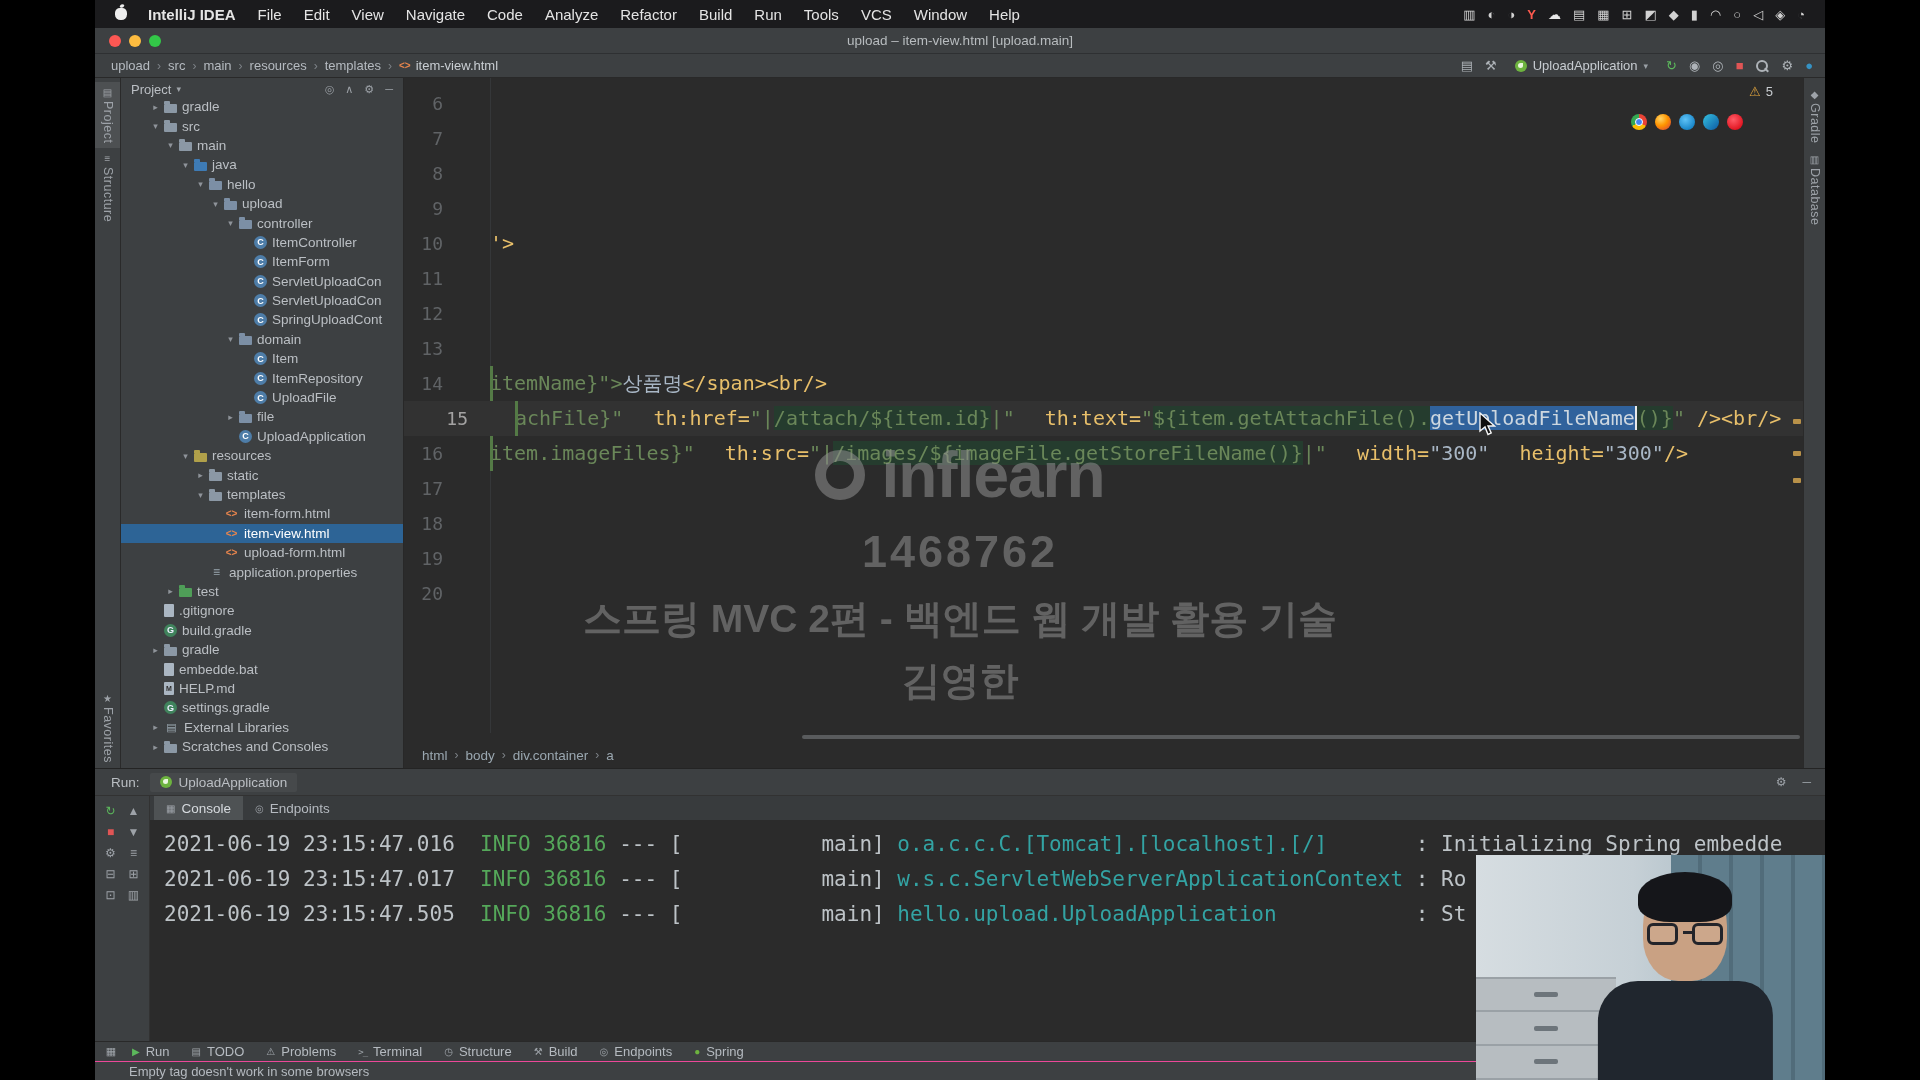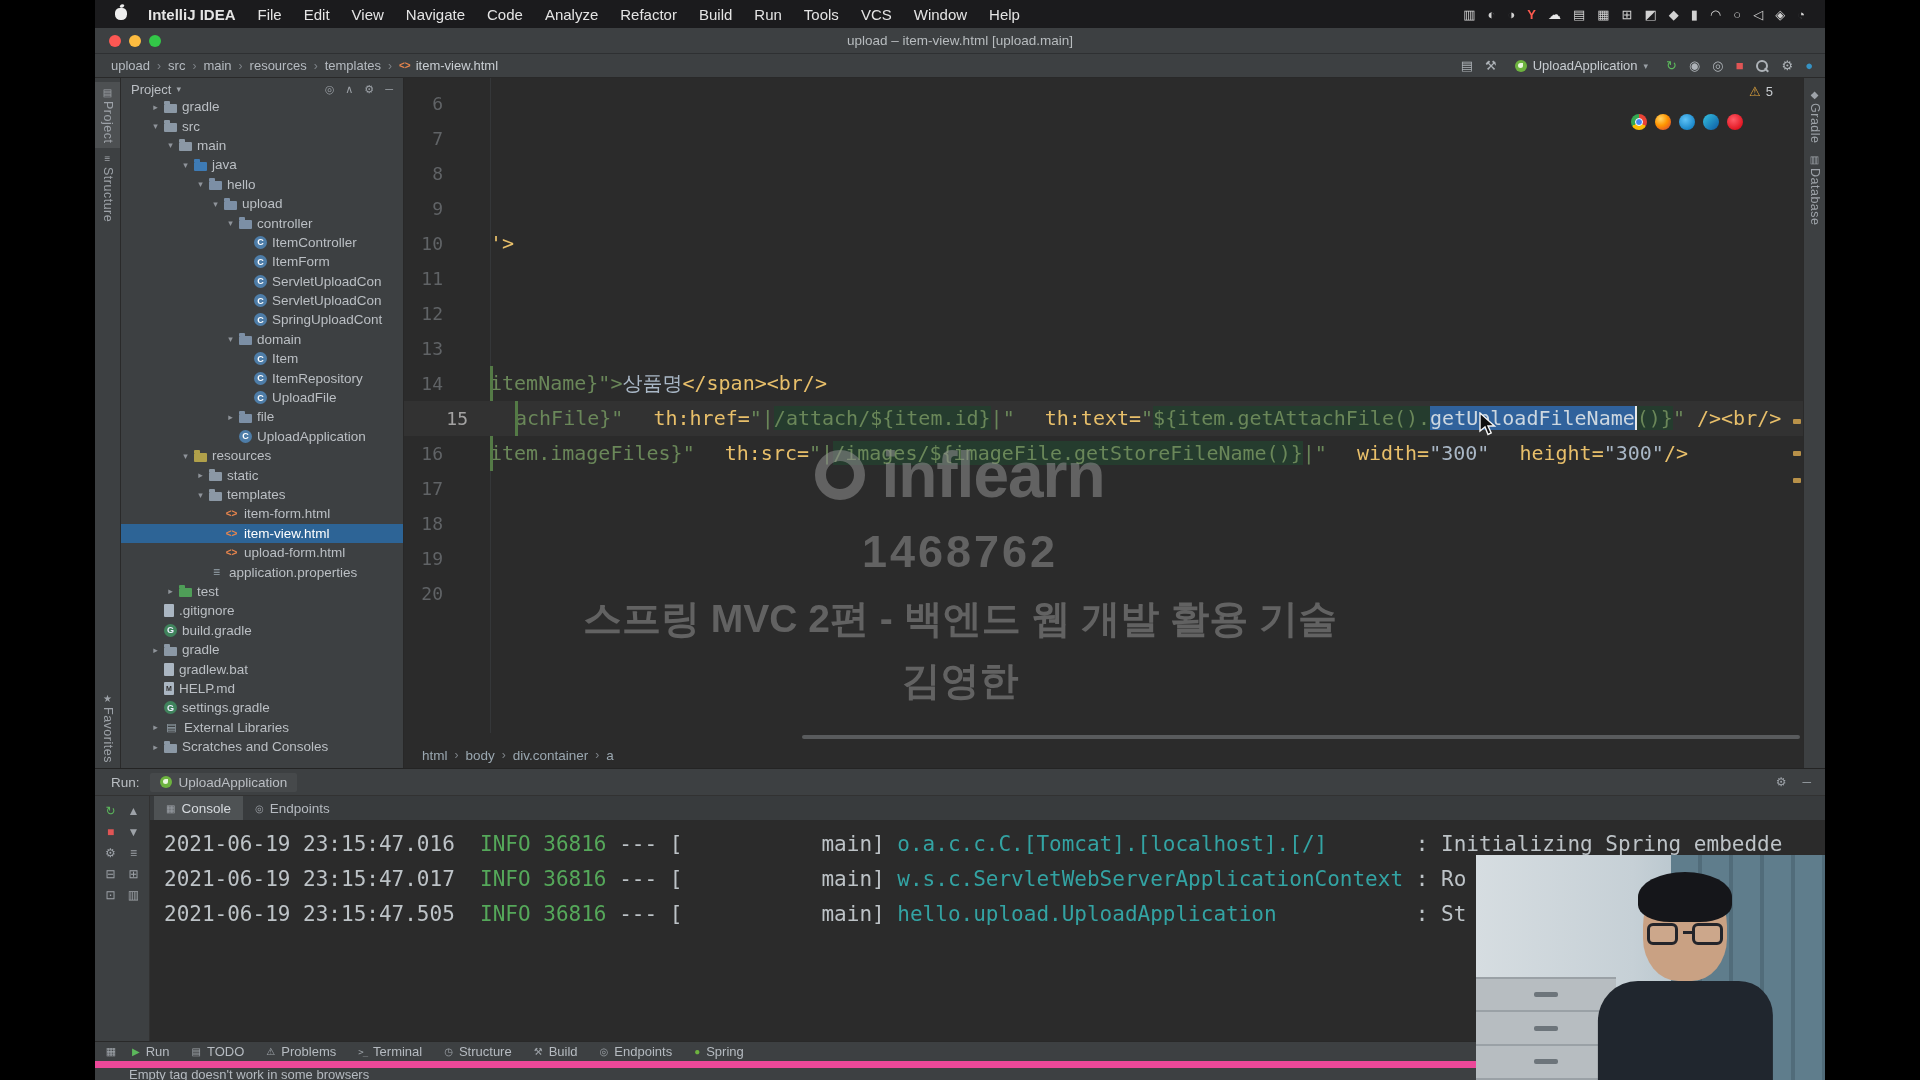--- a/index.html
+++ b/index.html
@@ -143,21 +143,21 @@
 
   
   .bottom-toolbar{height:20px;background:#3d4042;border-top:1px solid #292929;display:flex;align-items:center;padding-left:6px;font-size:13px;color:#b5bac0;}
   .bb-switch{width:20px;text-align:center;color:#9da2a8;font-size:11px;}
   .bb-items{display:flex;height:100%;}
   .bb-item{display:flex;align-items:center;gap:6px;padding:0 11px;height:100%;}
   .bb-icon{font-size:10px;color:#9da2a8;}
   .bb-icon.g{color:#5cb85c;}
   .bb-icon.term{font-family:"DejaVu Sans Mono",monospace;font-size:9px;letter-spacing:-1px;}
   .bb-icon.spring{color:#6db33f;}
-  .status-bar{height:19px;background:#3d4042;border-top:7px solid #ec4899;display:flex;align-items:center;padding-left:34px;font-size:13px;color:#b5bac0;}
+  .status-bar{height:19px;background:#3d4042;border-top:1px solid #ec4899;display:flex;align-items:center;padding-left:34px;font-size:13px;color:#b5bac0;}
 
   
   .webcam{position:absolute;right:0;bottom:0;width:349px;height:225px;z-index:40;overflow:hidden;background:linear-gradient(90deg,#d6dde1 0%,#c6d0d6 45%,#93aab6 100%);}
   .cam-cabinet{position:absolute;right:0;top:0;width:44%;height:100%;background:repeating-linear-gradient(90deg,#5f7d8c 0 27px,#516c7a 27px 31px);}
   .cam-drawers{position:absolute;left:0;bottom:0;width:40%;height:46%;background:#b7bdc1;border-top:2px solid #9aa1a6;}
   .drawer{height:33.3%;border-bottom:2px solid #9aa1a6;position:relative;}
   .drawer::after{content:'';position:absolute;left:50%;top:42%;width:24px;height:5px;margin-left:-12px;background:#6d757b;border-radius:2px;}
   .person{position:absolute;left:34%;bottom:0;width:52%;height:94%;}
   .torso{position:absolute;bottom:0;left:50%;transform:translateX(-50%);width:96%;height:47%;background:#20262e;border-radius:40px 34px 0 0;}
   .head{position:absolute;top:5%;left:50%;transform:translateX(-50%);width:84px;height:102px;background:#c9a183;border-radius:46% 46% 42% 42%;}
@@ -427,21 +427,21 @@
             <span class="tlabel">build.gradle</span>
           </div>
           <div class="tree-row" style="padding-left: 28px;">
             <span class="chev">▸</span>
             <span class="ticon tf"></span>
             <span class="tlabel">gradle</span>
           </div>
           <div class="tree-row" style="padding-left: 28px;">
             <span class="chev"> </span>
             <span class="ticon ticon-file"></span>
-            <span class="tlabel">gradlew.bat</span>
+            <span class="tlabel">embedde.bat</span>
           </div>
           <div class="tree-row" style="padding-left: 28px;">
             <span class="chev"> </span>
             <span class="ticon ticon-md">M</span>
             <span class="tlabel">HELP.md</span>
           </div>
           <div class="tree-row" style="padding-left: 28px;">
             <span class="chev"> </span>
             <span class="ticon ticon-gradle">G</span>
             <span class="tlabel">settings.gradle</span>

